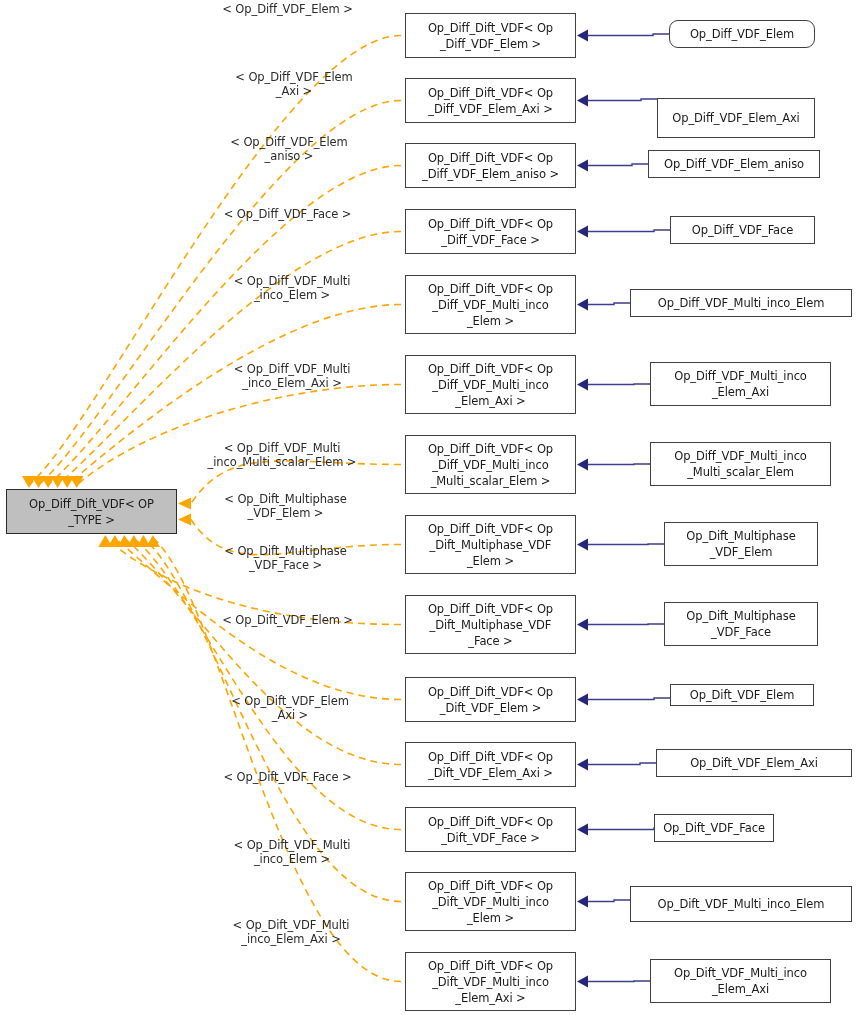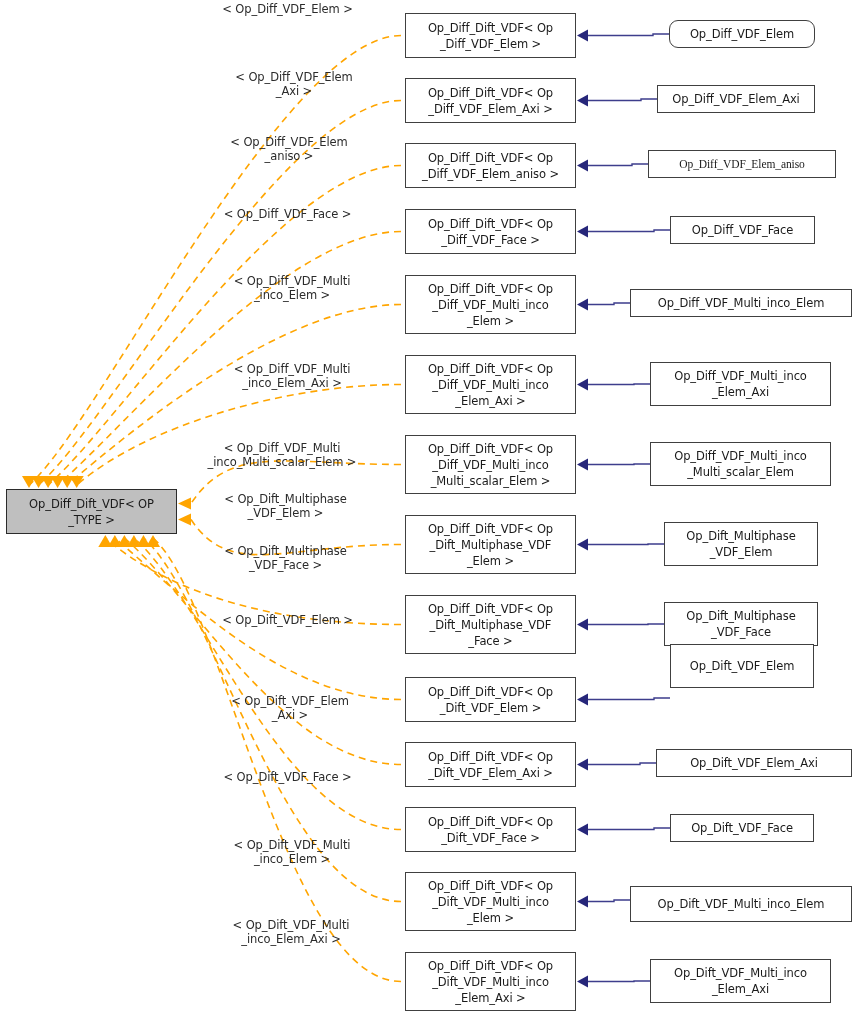--- a/index.html
+++ b/index.html
@@ -192,26 +192,26 @@
     </svg>
   <div id="nodes">
       <div class="node root" style="left: 6px; top: 489px; width: 171px; height: 45px;">Op_Diff_Dift_VDF&lt; OP
 _TYPE &gt;</div>
       <div class="node" style="left: 405px; top: 13px; width: 171px; height: 45px;">Op_Diff_Dift_VDF&lt; Op
 _Diff_VDF_Elem &gt;</div>
       <div class="node" style="left: 669px; top: 20px; width: 146px; height: 28px; border-radius: 9px;">Op_Diff_VDF_Elem</div>
       <div class="edge-label" style="left: 205px; top: 2px; width: 165px;">&lt; Op_Diff_VDF_Elem &gt;</div>
       <div class="node" style="left: 405px; top: 78px; width: 171px; height: 45px;">Op_Diff_Dift_VDF&lt; Op
 _Diff_VDF_Elem_Axi &gt;</div>
-      <div class="node" style="left: 657px; top: 85px; width: 158px; height: 28px;">Op_Diff_VDF_Elem_Axi</div>
+      <div class="node" style="left: 657px; top: 98px; width: 158px; height: 40px;">Op_Diff_VDF_Elem_Axi</div>
       <div class="edge-label" style="left: 218px; top: 70px; width: 152px;">&lt; Op_Diff_VDF_Elem
 _Axi &gt;</div>
       <div class="node" style="left: 405px; top: 143px; width: 171px; height: 45px;">Op_Diff_Dift_VDF&lt; Op
 _Diff_VDF_Elem_aniso &gt;</div>
-      <div class="node" style="left: 648px; top: 150px; width: 188px; height: 28px; font-family: Liberation Serif, serif;">Op_Diff_VDF_Elem_aniso</div>
+      <div class="node" style="left: 648px; top: 150px; width: 172px; height: 28px;">Op_Diff_VDF_Elem_aniso</div>
       <div class="edge-label" style="left: 213px; top: 135px; width: 152px;">&lt; Op_Diff_VDF_Elem
 _aniso &gt;</div>
       <div class="node" style="left: 405px; top: 209px; width: 171px; height: 45px;">Op_Diff_Dift_VDF&lt; Op
 _Diff_VDF_Face &gt;</div>
       <div class="node" style="left: 670px; top: 216px; width: 145px; height: 28px;">Op_Diff_VDF_Face</div>
       <div class="edge-label" style="left: 205px; top: 207px; width: 165px;">&lt; Op_Diff_VDF_Face &gt;</div>
       <div class="node" style="left: 405px; top: 275px; width: 171px; height: 59px;">Op_Diff_Dift_VDF&lt; Op
 _Diff_VDF_Multi_inco
 _Elem &gt;</div>
       <div class="node" style="left: 630px; top: 289px; width: 222px; height: 28px;">Op_Diff_VDF_Multi_inco_Elem</div>
@@ -240,30 +240,30 @@
 _VDF_Elem &gt;</div>
       <div class="node" style="left: 405px; top: 595px; width: 171px; height: 59px;">Op_Diff_Dift_VDF&lt; Op
 _Dift_Multiphase_VDF
 _Face &gt;</div>
       <div class="node" style="left: 664px; top: 602px; width: 154px; height: 44px;">Op_Dift_Multiphase
 _VDF_Face</div>
       <div class="edge-label" style="left: 203px; top: 544px; width: 165px;">&lt; Op_Dift_Multiphase
 _VDF_Face &gt;</div>
       <div class="node" style="left: 405px; top: 677px; width: 171px; height: 45px;">Op_Diff_Dift_VDF&lt; Op
 _Dift_VDF_Elem &gt;</div>
-      <div class="node" style="left: 670px; top: 644px; width: 144px; height: 44px; text-align: right;">Op_Dift_VDF_Elem</div>
+      <div class="node" style="left: 670px; top: 684px; width: 144px; height: 22px; text-align: right;">Op_Dift_VDF_Elem</div>
       <div class="edge-label" style="left: 205px; top: 613px; width: 165px;">&lt; Op_Dift_VDF_Elem &gt;</div>
       <div class="node" style="left: 405px; top: 742px; width: 171px; height: 45px;">Op_Diff_Dift_VDF&lt; Op
 _Dift_VDF_Elem_Axi &gt;</div>
       <div class="node" style="left: 656px; top: 749px; width: 196px; height: 28px;">Op_Dift_VDF_Elem_Axi</div>
       <div class="edge-label" style="left: 214px; top: 687px; width: 152px; margin-top: 7px;">&lt; Op_Dift_VDF_Elem
 _Axi &gt;</div>
       <div class="node" style="left: 405px; top: 807px; width: 171px; height: 45px;">Op_Diff_Dift_VDF&lt; Op
 _Dift_VDF_Face &gt;</div>
-      <div class="node" style="left: 670px; top: 814px; width: 144px; height: 28px;">Op_Dift_VDF_Face</div>
+      <div class="node" style="left: 654px; top: 814px; width: 120px; height: 28px;">Op_Dift_VDF_Face</div>
       <div class="edge-label" style="left: 205px; top: 770px; width: 165px;">&lt; Op_Dift_VDF_Face &gt;</div>
       <div class="node" style="left: 405px; top: 872px; width: 171px; height: 59px;">Op_Diff_Dift_VDF&lt; Op
 _Dift_VDF_Multi_inco
 _Elem &gt;</div>
       <div class="node" style="left: 630px; top: 886px; width: 222px; height: 36px;">Op_Dift_VDF_Multi_inco_Elem</div>
       <div class="edge-label" style="left: 216px; top: 838px; width: 152px;">&lt; Op_Dift_VDF_Multi
 _inco_Elem &gt;</div>
       <div class="node" style="left: 405px; top: 952px; width: 171px; height: 59px;">Op_Diff_Dift_VDF&lt; Op
 _Dift_VDF_Multi_inco
 _Elem_Axi &gt;</div>

